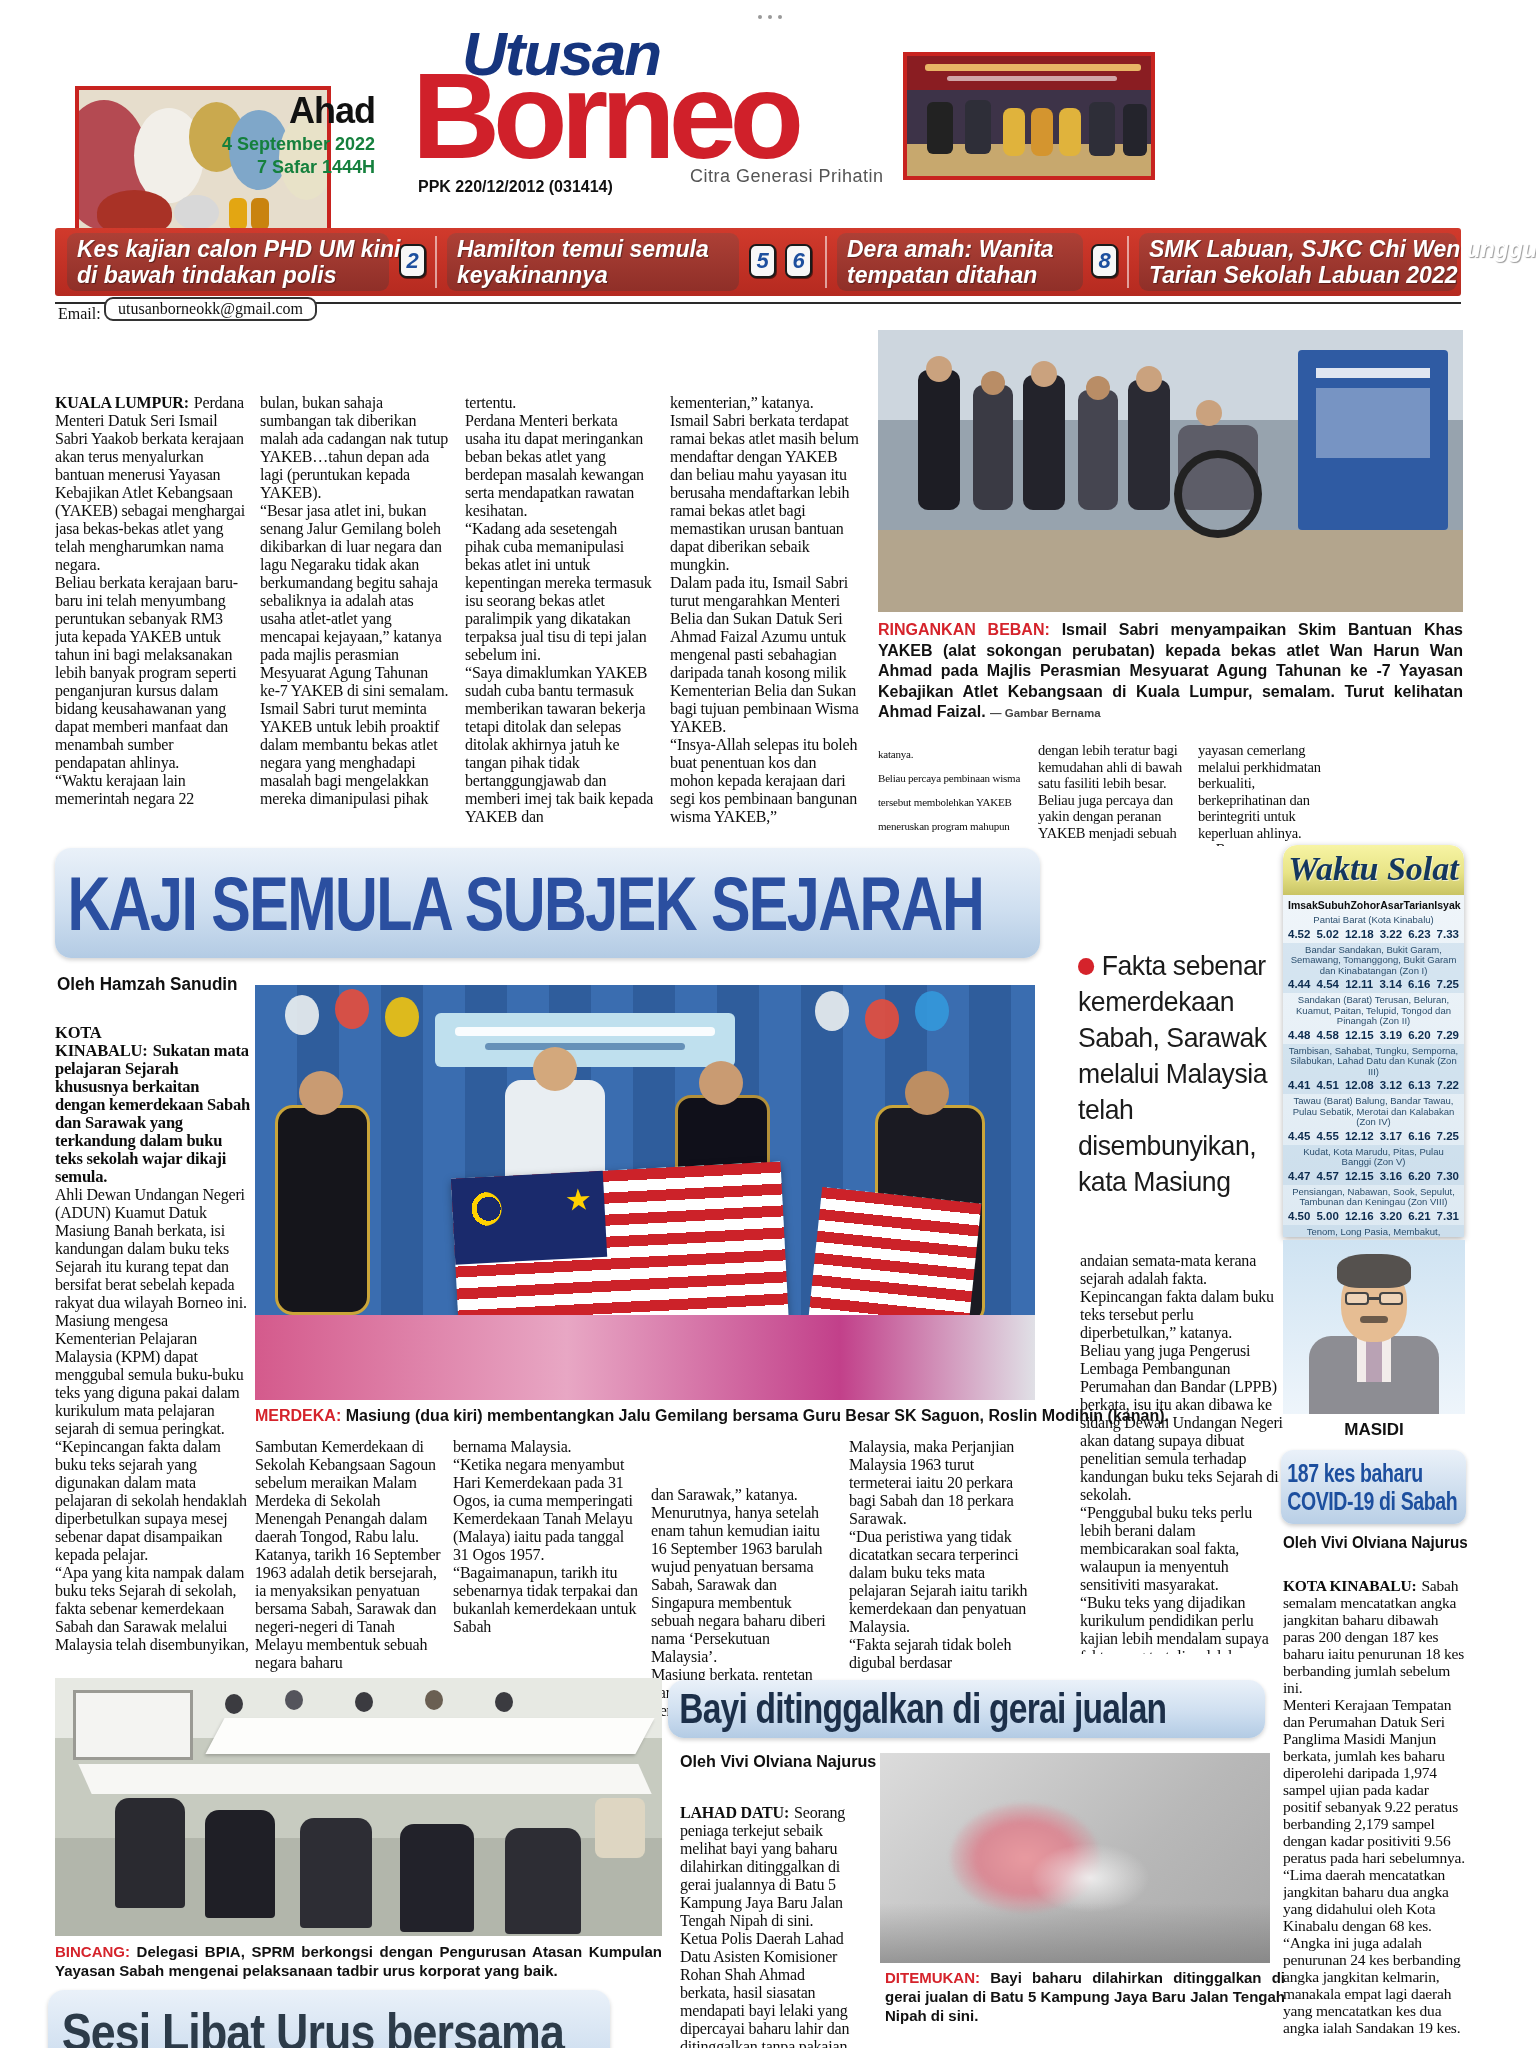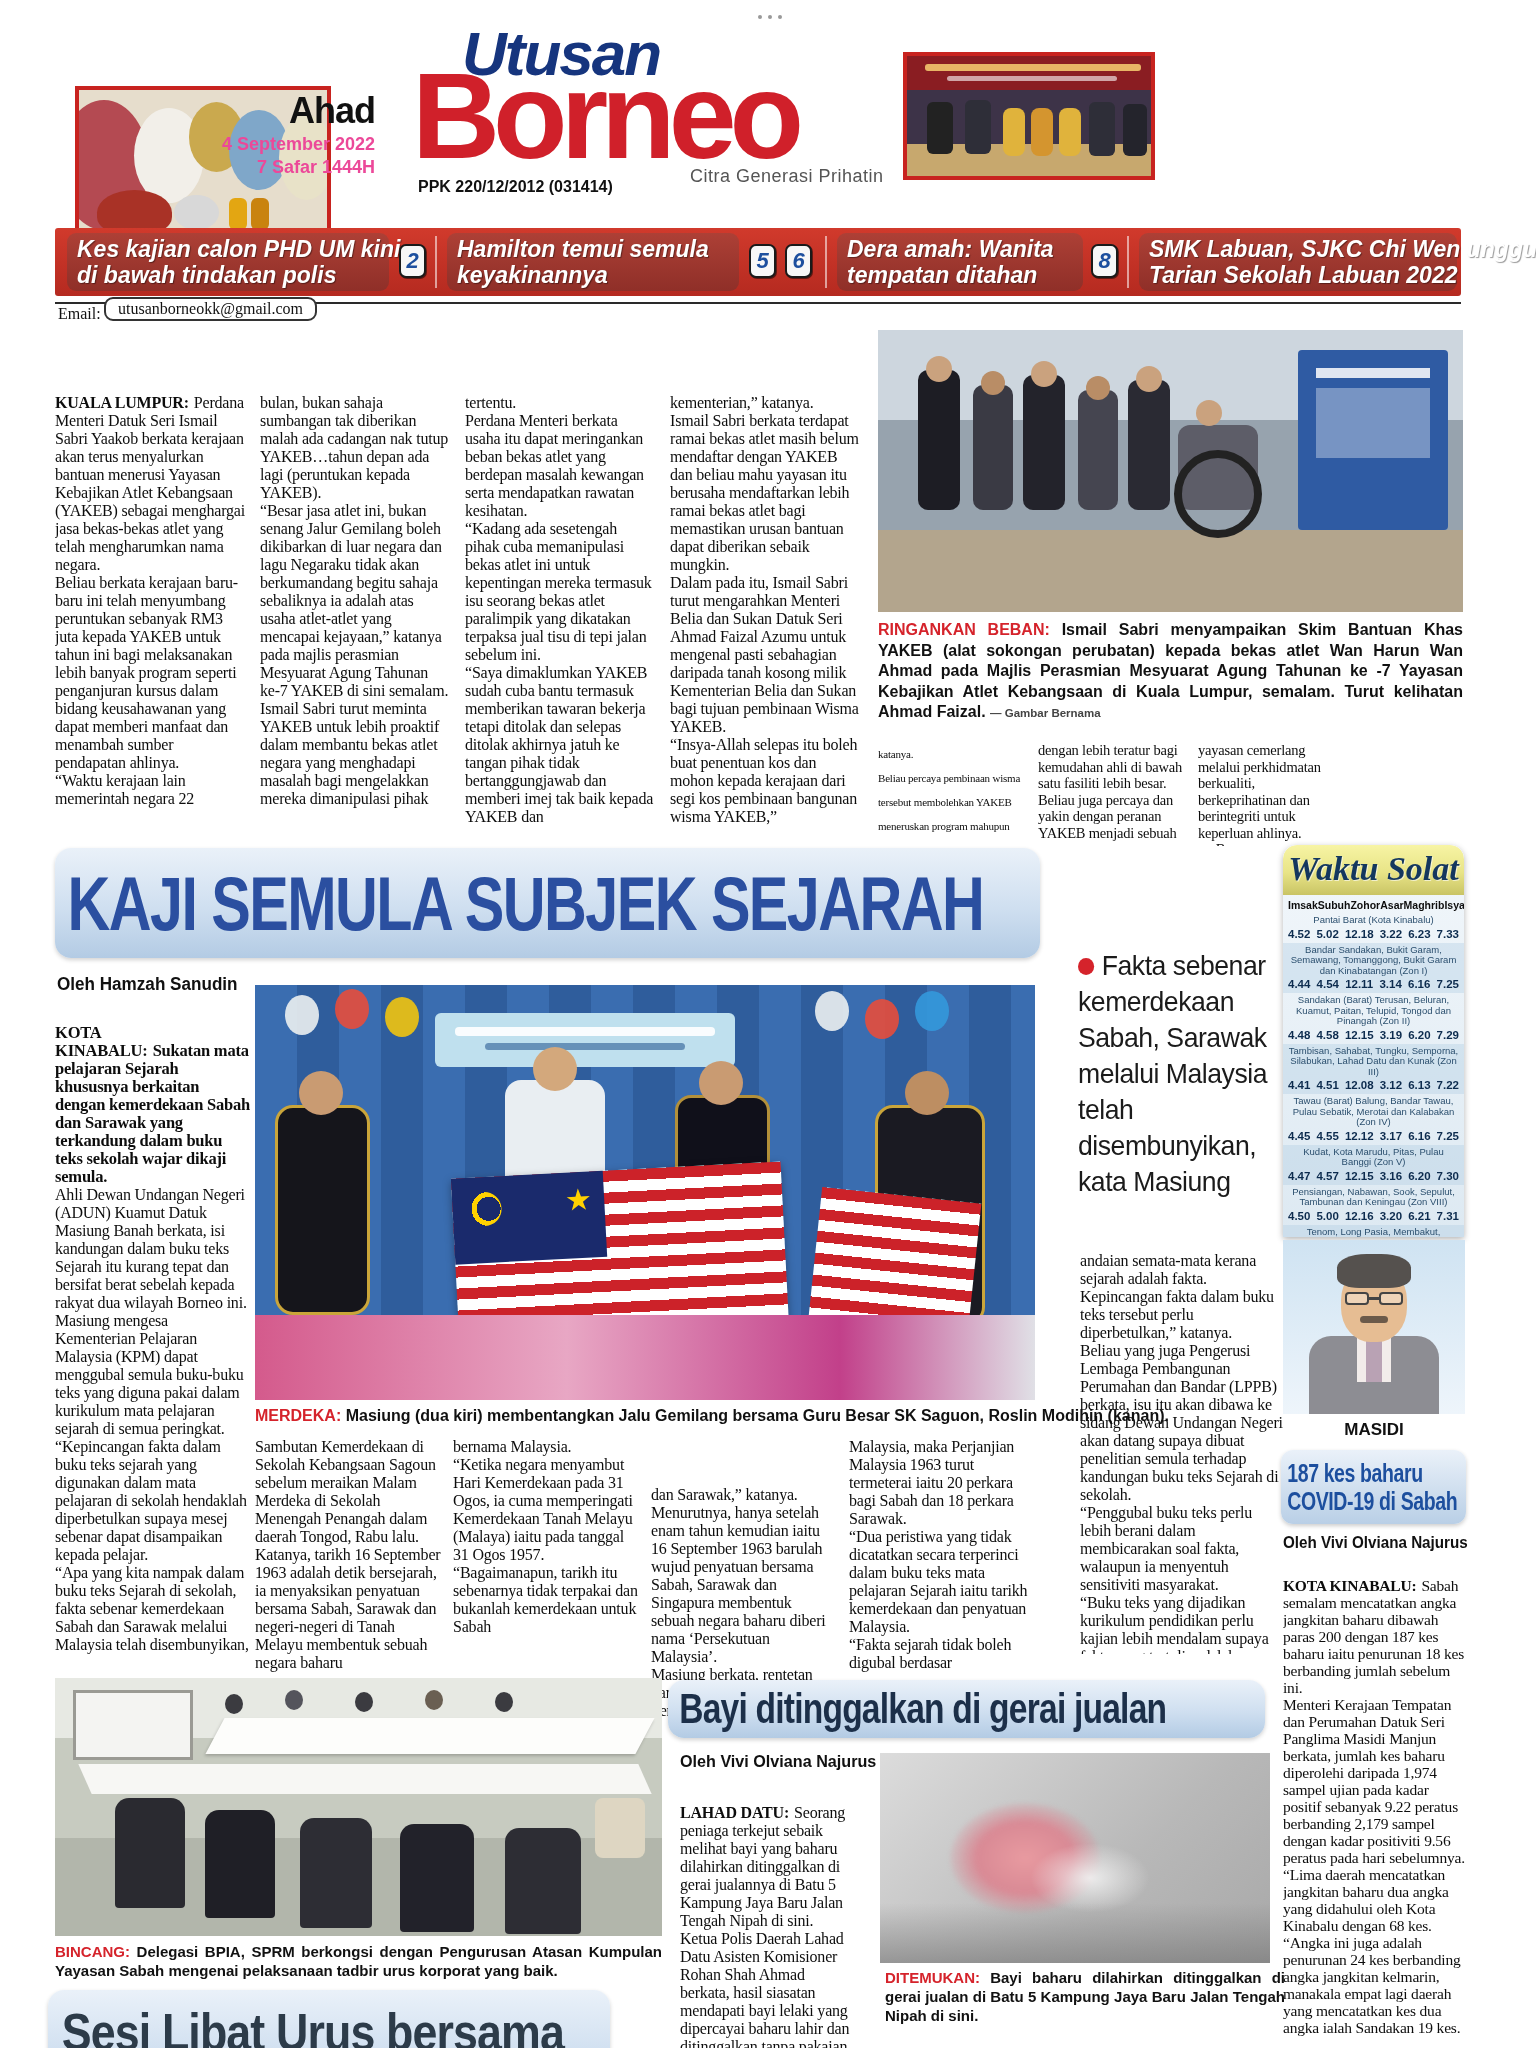--- a/index.html
+++ b/index.html
@@ -8,21 +8,21 @@
           overflow:hidden; font-family:"Liberation Sans", sans-serif; }
   .abs { position:absolute; }
 
   
   .staple-dots { left:755px; top:6px; width:40px; height:18px; }
   .staple-dots i { display:inline-block; width:4px; height:4px; border-radius:50%; background:#999; margin:1px 3px; }
   .mast-photo { border:4px solid #c8231f; background:#e6ddcc; overflow:hidden; }
   .ph-shape { position:absolute; border-radius:50%; }
   .day { font-weight:bold; font-size:36px; color:#111; letter-spacing:-1px; }
   .dateline-block { text-align:right; line-height:1.25; }
-  .md { font-weight:bold; font-size:18px; color:#ec4899; }
+  .md { font-weight:bold; font-size:18px; color:#15803d; }
   .logo-utusan { font-family:"Liberation Sans",sans-serif; font-style:italic; font-weight:bold;
                  font-size:62px; color:#16357e; letter-spacing:-2px; }
   .logo-borneo { font-weight:bold; font-size:122px; color:#d0202a; letter-spacing:-7px;
                  line-height:1; transform:scaleX(.98); transform-origin:0 0; }
   .ppk { font-weight:bold; font-size:16px; color:#111; }
   .tagline { font-size:18px; color:#555; letter-spacing:.5px; }
 
   
   .strip { left:55px; top:228px; width:1406px; height:68px;
            background:linear-gradient(180deg,#d13a2c,#b52a20); border-radius:3px; }
@@ -305,21 +305,21 @@
 “Fakta sejarah tidak boleh digubal berdasar</div>
   </div>
 
   <div class="abs prayer">
     <div class="ptitle">Waktu Solat</div>
     <div class="phead">
         <span>Imsak</span>
         <span>Subuh</span>
         <span>Zohor</span>
         <span>Asar</span>
-        <span>Maghrib</span>
+        <span>Tarian</span>
         <span>Isyak</span>
       </div>
     <div class="zone">
       <div class="zname">Pantai Barat (Kota Kinabalu)</div>
       <div class="ztimes">
           <span>4.52</span>
           <span>5.02</span>
           <span>12.18</span>
           <span>3.22</span>
           <span>6.23</span>

